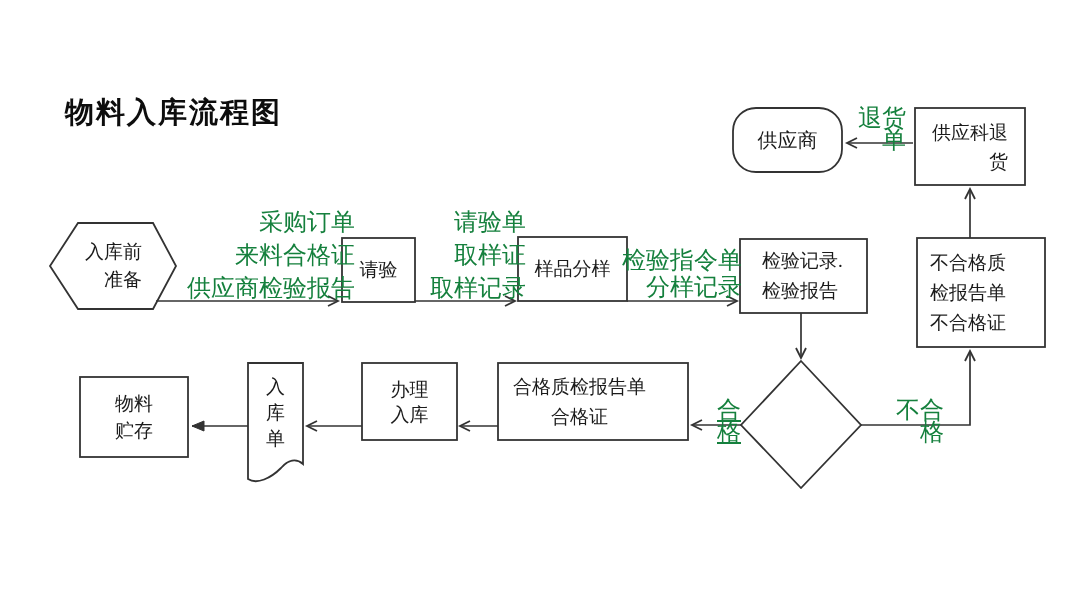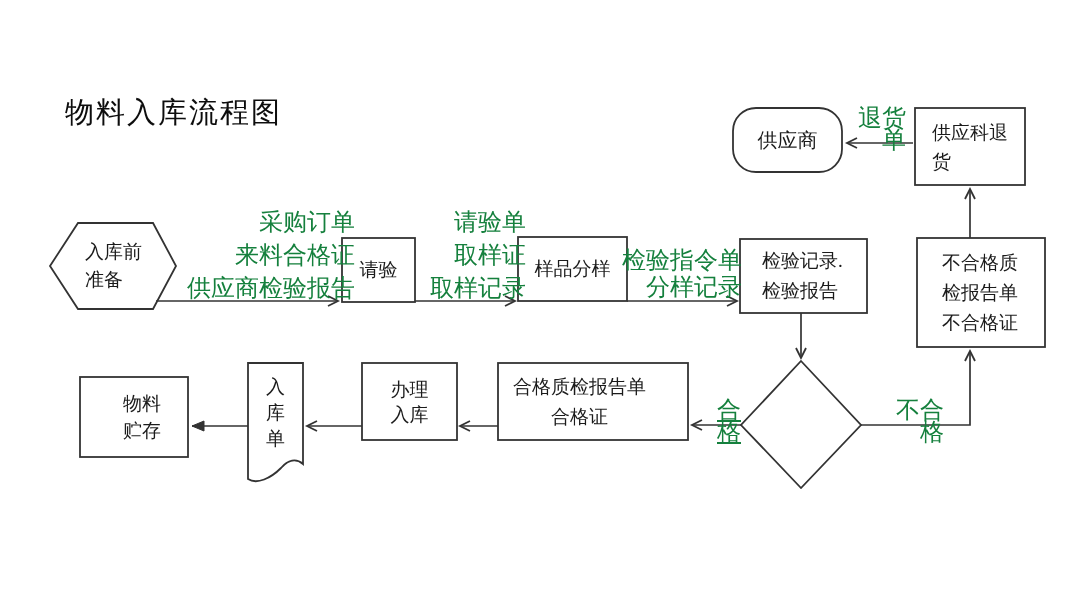--- a/index.html
+++ b/index.html
@@ -4,44 +4,44 @@
 <style>
   html,body { margin:0; padding:0; background:#ffffff; }
   .stage {
     position:relative; width:1082px; height:597px; background:#ffffff;
     font-family:"Liberation Serif","DejaVu Serif",serif; color:#141414; overflow:hidden;
   }
   .stage svg { position:absolute; left:0; top:0; }
   .title {
     position:absolute; left:65px; top:93px;
     font-family:"Liberation Sans","DejaVu Sans",sans-serif;
-    font-weight:normal; font-size:29px; letter-spacing:2px; color:#0d0d0d;
+    font-weight:bold; font-size:29px; letter-spacing:2px; color:#0d0d0d;
     white-space:pre-line;
   }
   .nl { 
     position:absolute; display:flex; align-items:center; justify-content:center;
-    text-align:left; white-space:pre-line; font-size:19px; line-height:28px;
+    text-align:right; white-space:pre-line; font-size:19px; line-height:28px;
     color:#1b1b1b; box-sizing:border-box;
   }
   .nl.left { justify-content:flex-start; text-align:left; }
   .el { 
     position:absolute; text-align:right; white-space:pre-line;
     font-size:24px; line-height:22px; color:#15803d;
   }
   
   #t-hex    { left:50px;  top:222px; width:127px; height:88px;  line-height:28px; }
   #t-qy     { left:342px; top:238px; width:73px;  height:64px; }
   #t-yp     { left:518px; top:237px; width:109px; height:64px; }
   #t-jl     { left:740px; top:239px; width:127px; height:74px;  padding-left:22px; line-height:30px; }
   #t-dec    { left:741px; top:361px; width:120px; height:127px; line-height:28px; }
   #t-hg     { left:498px; top:363px; width:198px; height:77px;  padding-left:15px; line-height:30px;text-align:center; }
   #t-bl     { left:362px; top:363px; width:95px;  height:77px;  line-height:25px; }
   #t-doc    { left:248px; top:363px; width:55px;  height:100px; line-height:26px; }
-  #t-wl     { left:80px;  top:377px; width:108px; height:80px;  line-height:27px;margin-left:8px; }
-  #t-bhg    { left:917px; top:238px; width:128px; height:109px; padding-left:25px; line-height:30px; }
+  #t-wl     { left:80px;  top:377px; width:108px; height:80px;  line-height:27px; }
+  #t-bhg    { left:917px; top:238px; width:128px; height:109px; padding-left:13px; line-height:30px; }
   #t-gyk    { left:915px; top:108px; width:110px; height:77px;  line-height:29px; }
   #t-gys    { left:733px; top:108px; width:109px; height:64px;  font-size:20px; }
   
   #e-purchase   { left:160px; top:206px; width:195px; line-height:33px; }
   #e-sampling   { left:420px; top:206px; width:106px; line-height:33px; }
   #e-inspection { left:622px; top:247px; width:120px; line-height:27px; }
   #e-qualified  { left:697px; top:399px; width:44px;text-decoration:underline; }
   #e-unqualified{ left:876px; top:399px; width:68px; }
   #e-return     { left:846px; top:107px; width:60px; }
 </style>

